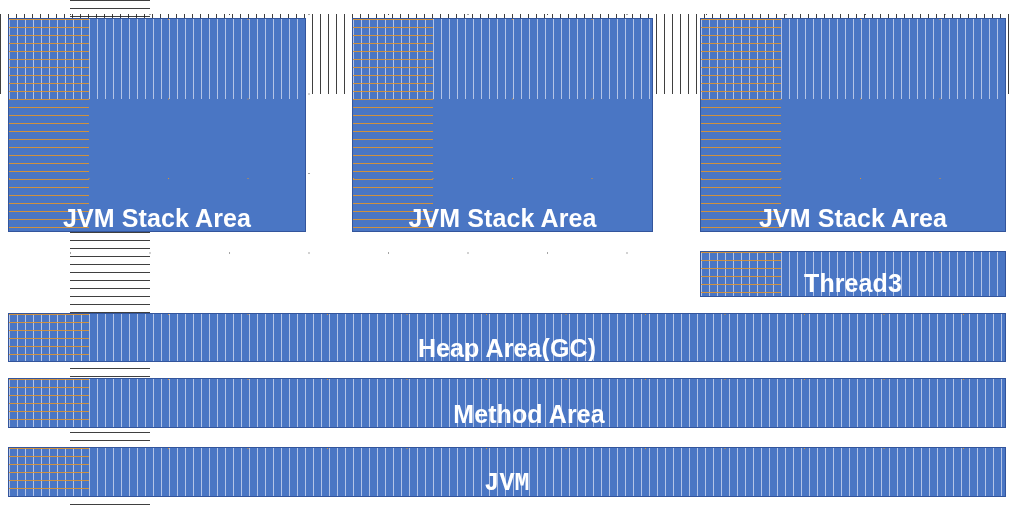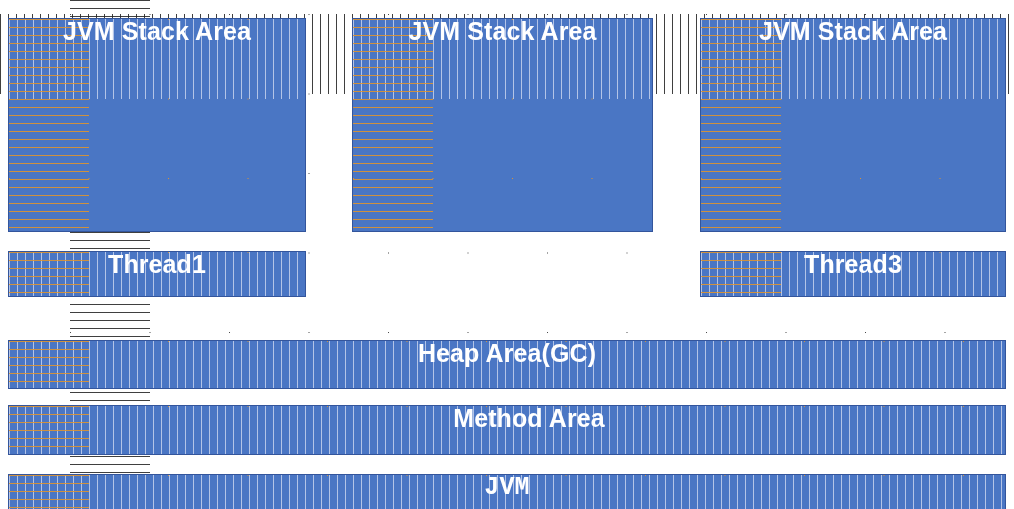--- a/index.html
+++ b/index.html
@@ -38,21 +38,21 @@
     font-family: "Liberation Sans", sans-serif;
   }
 
   .box {
     position: absolute;
     box-sizing: border-box;
     background-color: #4a76c4;
     border: 1px solid #33559c;
     color: #ffffff;
     display: flex;
-    align-items: flex-start;
+    align-items: flex-end;
     justify-content: center;
     overflow: hidden;
   }
 
   
   .box::before {
     content: "";
     position: absolute;
     left: 0; top: 0; right: 0; bottom: 0;
     pointer-events: none;
@@ -79,21 +79,21 @@
     line-height: 1;
     letter-spacing: 0.1px;
     white-space: nowrap;
     color: #ffffff;
   }
 
   
   .col-1 { left: 8px;   width: 298px; }
   .col-2 { left: 352px; width: 301px; }
   .col-3 { left: 700px; width: 306px; }
-  .full  { left: 8px;   width: 998px; margin-top: 27px; }
+  .full  { left: 8px;   width: 998px; }
 
   
   .row-stack  { top: 18px;  height: 214px; }
   .row-thread { top: 251px; height: 46px; }
   .row-heap   { top: 313px; height: 49px; }
   .row-method { top: 378px; height: 50px; padding-left: 44px; }
   .row-jvm    { top: 447px; height: 50px; font-family: Liberation Mono, monospace; }
 </style>
 </head>
 <body>
@@ -103,23 +103,20 @@
   <div class="box col-1 row-stack">
     <span class="box-label">JVM Stack Area</span>
   </div>
   <div class="box col-2 row-stack">
     <span class="box-label">JVM Stack Area</span>
   </div>
   <div class="box col-3 row-stack">
     <span class="box-label">JVM Stack Area</span>
   </div>
 
-  <div class="box col-1 row-thread">
-    <span class="box-label">Thread1</span>
-  </div>
   <div class="box col-3 row-thread">
     <span class="box-label">Thread3</span>
   </div>
 
   <div class="box full row-heap">
     <span class="box-label">Heap Area(GC)</span>
   </div>
 
   <div class="box full row-method">
     <span class="box-label">Method Area</span>

